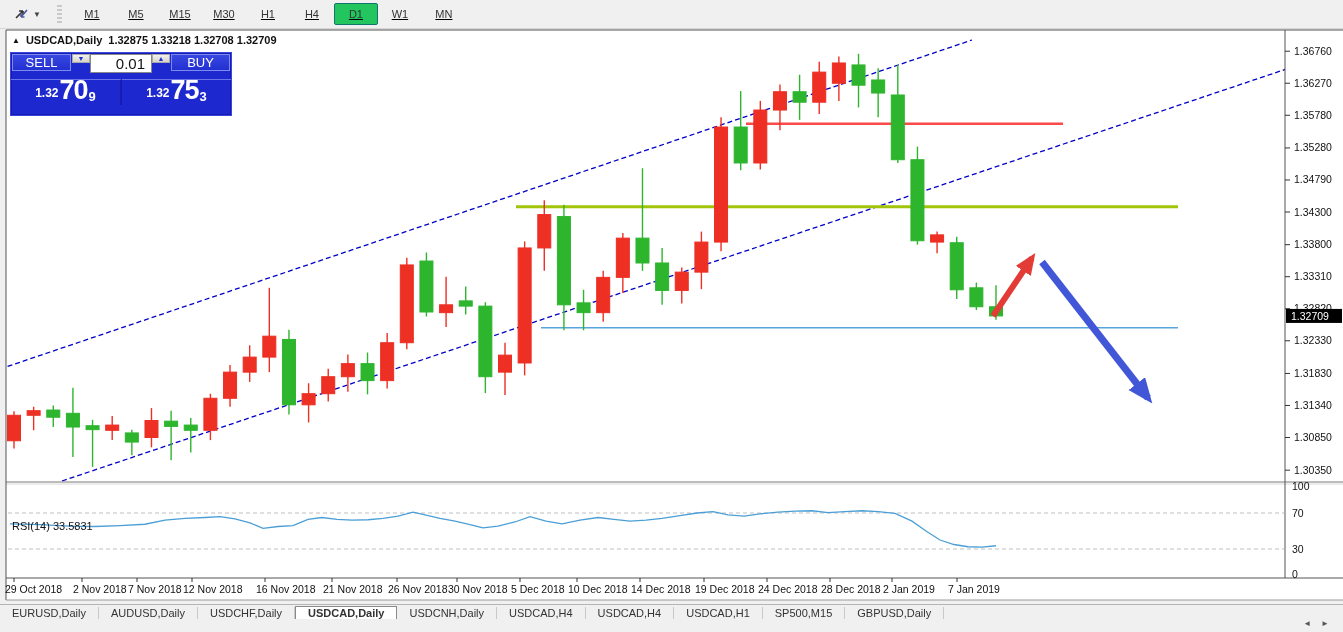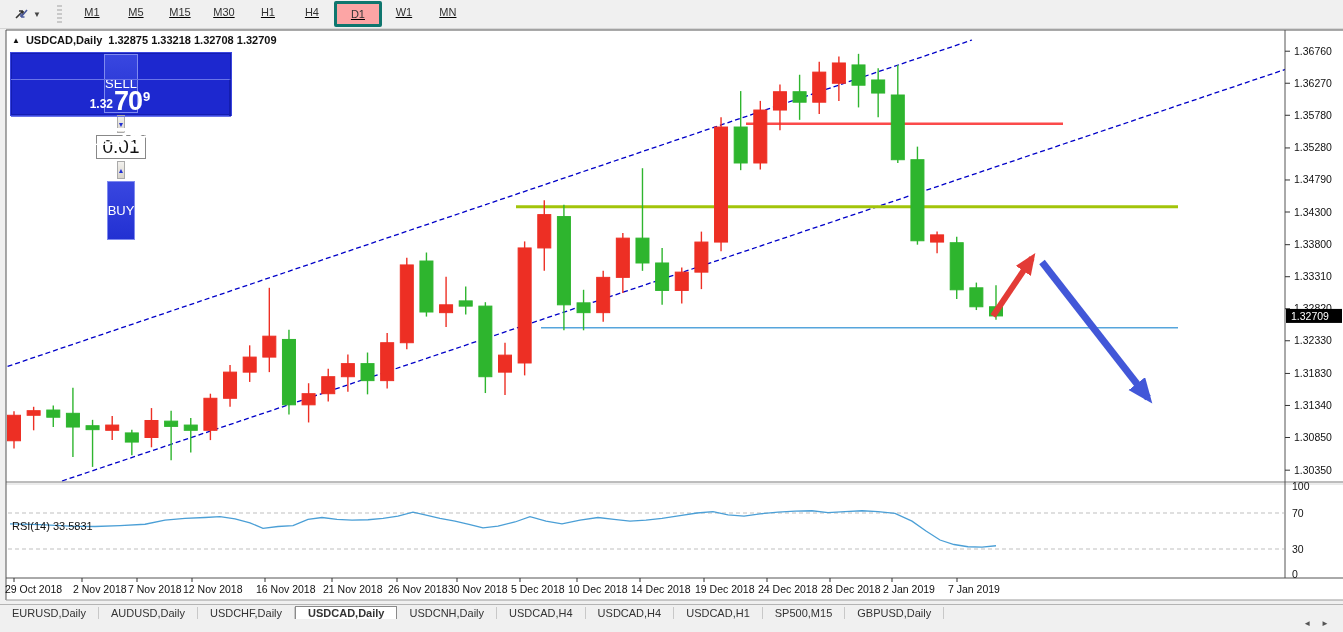--- a/index.html
+++ b/index.html
@@ -7,40 +7,40 @@
        font-family:"Liberation Sans",sans-serif;-webkit-font-smoothing:antialiased;}
   
   #toolbar{position:absolute;left:0;top:0;width:1343px;height:28px;background:#f0f0f0;
            border-bottom:1px solid #d6d6d6;display:flex;align-items:center;}
   .tool-btn{display:flex;align-items:center;gap:3px;padding:3px 6px;margin-left:8px;cursor:pointer;}
   .tool-caret{font-size:8px;color:#444;}
   .grip{width:5px;height:18px;margin:0 8px 0 10px;
         background:repeating-linear-gradient(180deg,#c9c9c9 0 2px,#f0f0f0 2px 4px);}
   .tf-btn{min-width:30px;text-align:center;font-size:11px;color:#333;padding:4px 6px;
           border:1px solid transparent;border-radius:2px;cursor:pointer;}
-  .tf-btn.active{background:#fca5a5;border:3px solid #0f766e;}
+  .tf-btn.active{background:#22c55e;border:1px solid #0f766e;}
   
   #chart-wrap{position:absolute;left:0;top:28px;width:1343px;height:578px;}
   #chart-svg{position:absolute;left:0;top:0;}
   #chart-title{position:absolute;left:12px;top:6px;font-size:11px;font-weight:bold;color:#111;
                display:flex;gap:6px;align-items:center;}
   #chart-title .marker{font-size:8px;}
   #rsi-label{position:absolute;left:12px;top:460px;font-size:11px;color:#111;margin-top:32px;}
   
   #trade-panel{position:absolute;left:10px;top:24px;width:220px;height:62px;background:#1d28cf;
                border:1px solid #3a46e0;box-shadow:0 0 0 1px #141db0 inset;}
-  #tp-row1{display:flex;height:26px;align-items:center;flex-direction:column;}
+  #tp-row1{display:flex;height:26px;align-items:flex-start;}
   .tp-btn{flex:0 0 57px;color:#fff;font-size:13px;display:flex;align-items:center;justify-content:center;
           background:linear-gradient(180deg,#3947e0,#2230d2);border:1px solid #7f8aef;margin:1px;cursor:pointer;}
   .spin{flex:0 0 16px;background:linear-gradient(180deg,#f2f1ee,#d8d4cb);border:1px solid #aaa;
         display:flex;align-items:center;justify-content:center;font-size:7px;color:#2230d2;
         margin:1px 0;cursor:pointer;}
-  #lot-box{flex:1;background:#fff;border:1px solid #888;margin:1px 0;font-size:19px;color:#111;
+  #lot-box{flex:1;background:#fff;border:1px solid #888;margin:1px 0;font-size:15px;color:#111;
            text-align:right;padding:0 6px;display:flex;align-items:center;justify-content:flex-end;}
-  #tp-row2{display:flex;height:26px;flex-direction:column;}
+  #tp-row2{display:flex;height:26px;}
   .price-cell{flex:1;border-top:1px solid #6a74e8;display:flex;align-items:flex-end;justify-content:center;
               gap:1px;color:#fff;padding-bottom:2px;cursor:pointer;}
   .price-cell:first-child{border-right:2px solid #141db0;}
   .p-small{font-size:12px;font-weight:bold;line-height:20px;}
   .p-big{font-size:27px;font-weight:bold;line-height:26px;letter-spacing:-1px;}
   .p-sup{font-size:13px;font-weight:bold;line-height:34px;align-self:flex-start;}
   
   #tabbar{position:absolute;left:0;top:604px;width:1343px;height:28px;background:#f0f0f0;
           border-top:1px solid #b4b4b4;display:flex;align-items:stretch;font-size:11px;color:#333;flex-direction:column;}
   .tab{display:flex;align-items:center;padding:0 12px;cursor:pointer;position:relative;background:#f0f0f0;

